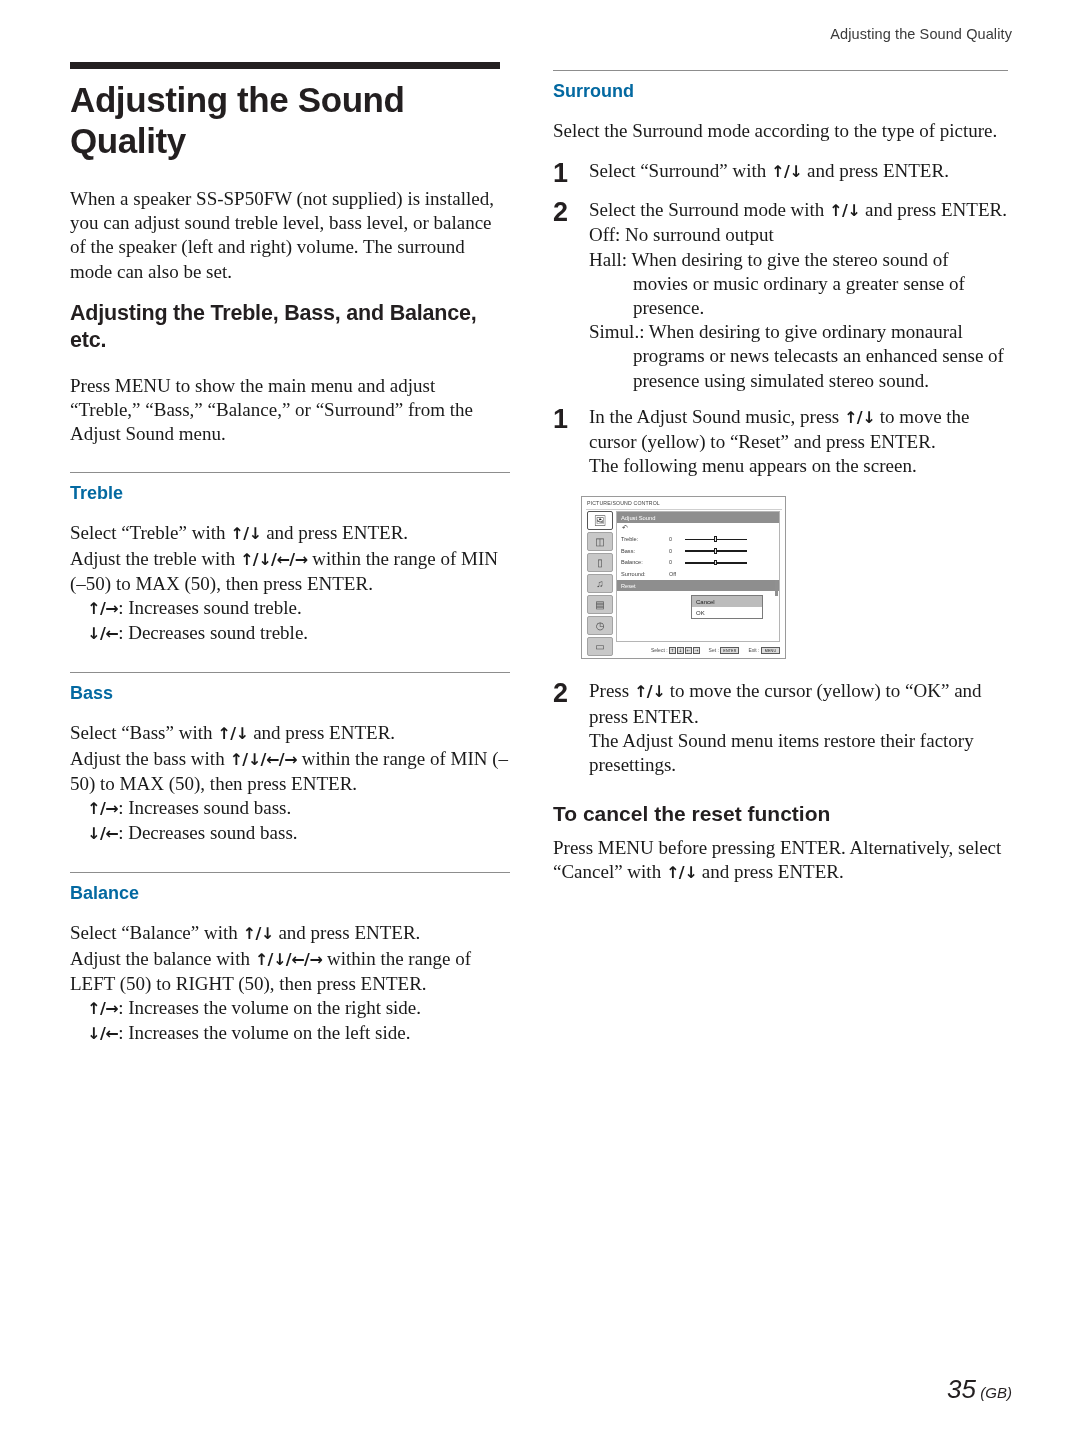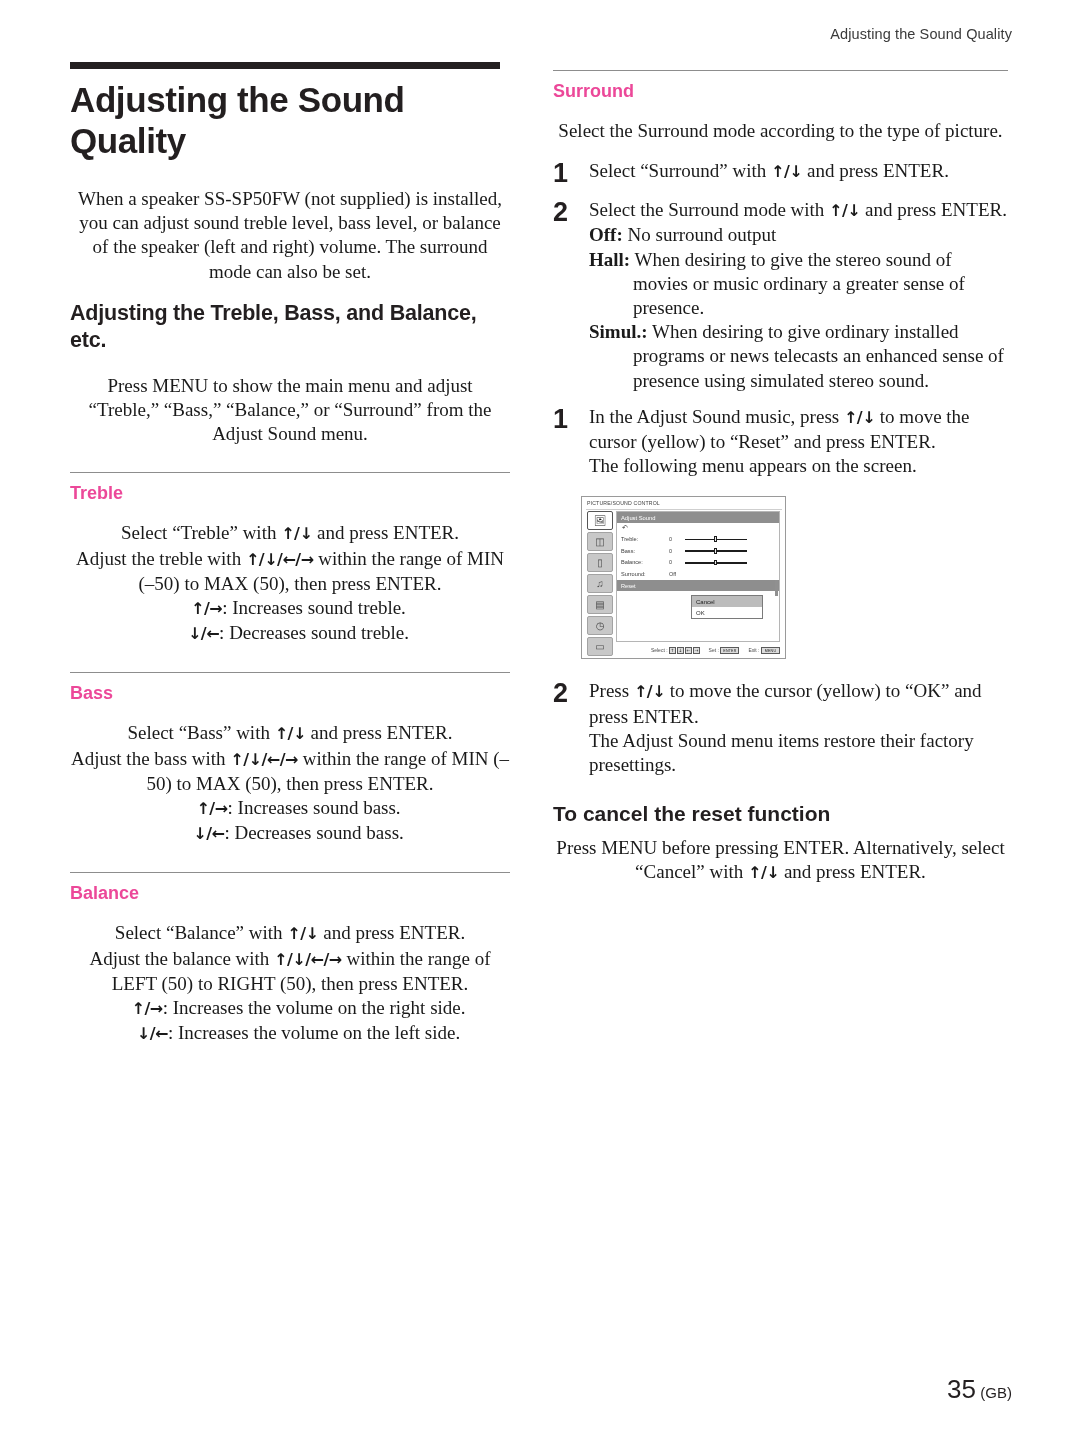--- a/index.html
+++ b/index.html
@@ -78,37 +78,36 @@
   }
   .rule-thin.top {
     margin-top: 8px;
   }
   h3.sub {
     font-family: "Liberation Sans", sans-serif;
     font-weight: bold;
     font-size: 18px;
     line-height: 22px;
     margin: 0 0 17px 0;
-    color: #ec4899;
+    color: #0369a1;
   }
   h4.minihead {
     font-family: "Liberation Sans", sans-serif;
     font-weight: bold;
     font-size: 21px;
     line-height: 21px;
     margin: 26px 0 4px 0;
     color: #231f20;
   }
 
   
   p.body {
     font-size: 19px;
     line-height: 24.2px;
     margin: 12px 0 16px 0;
-    text-align: center;
   }
 
   .indent-1 {
     padding-left: 17px;
     display: block;
   }
 
   
   .step {
     display: flex;
@@ -133,21 +132,21 @@
   }
   .hang {
     display: block;
     padding-left: 44px;
     text-indent: -44px;
   }
   .hang.narrow {
     padding-left: 40px;
     text-indent: -40px;
   }
-  b.term { font-weight: bold; }
+  b.term { font-weight: normal; }
 
   
   .ar {
     font-family: "DejaVu Sans", sans-serif;
     font-weight: bold;
     font-size: 16px;
     letter-spacing: -0.5px;
     display: inline;
   }
 
@@ -326,20 +325,21 @@
     font-family: "Liberation Sans", sans-serif;
   }
 
   
   .folio {
     position: absolute;
     right: 68px;
     bottom: 36px;
     font-family: "Liberation Sans", sans-serif;
     color: #231f20;
+    font-style: italic;
   }
   .folio .num { font-size: 26px; font-weight: normal; }
   .folio .gb { font-size: 15px; }
 </style>
 </head>
 <body>
 
 <div class="running-head">Adjusting the Sound Quality</div>
 
 <div class="col-left">
@@ -376,21 +376,21 @@
   <div class="step">
     <div class="step-num">1</div>
     <div class="step-body"><span>Select “Surround” with </span><span class="ar">↑/↓</span><span> and press ENTER.</span></div>
   </div>
 
   <div class="step">
     <div class="step-num">2</div>
     <div class="step-body"><span>Select the Surround mode with </span><span class="ar">↑/↓</span><span> and press ENTER.</span>
       <span class="hang narrow"><b class="term">Off:</b><span> No surround output</span></span>
       <span class="hang"><b class="term">Hall:</b><span> When desiring to give the stereo sound of movies or music ordinary a greater sense of presence.</span></span>
-      <span class="hang"><b class="term">Simul.:</b><span> When desiring to give ordinary installed programs or news telecasts an enhanced sense of presence using simulated stereo sound.</span></span>
+      <span class="hang"><b class="term">Simul.:</b><span> When desiring to give ordinary monaural programs or news telecasts an enhanced sense of presence using simulated stereo sound.</span></span>
     </div>
   </div>
 
 
   <div class="step">
     <div class="step-num">1</div>
     <div class="step-body"><span>In the Adjust Sound music, press </span><span class="ar">↑/↓</span><span> to move the cursor (yellow) to “Reset” and press ENTER.</span><br><span>The following menu appears on the screen.</span></div>
   </div>
 
   <div class="osd">

